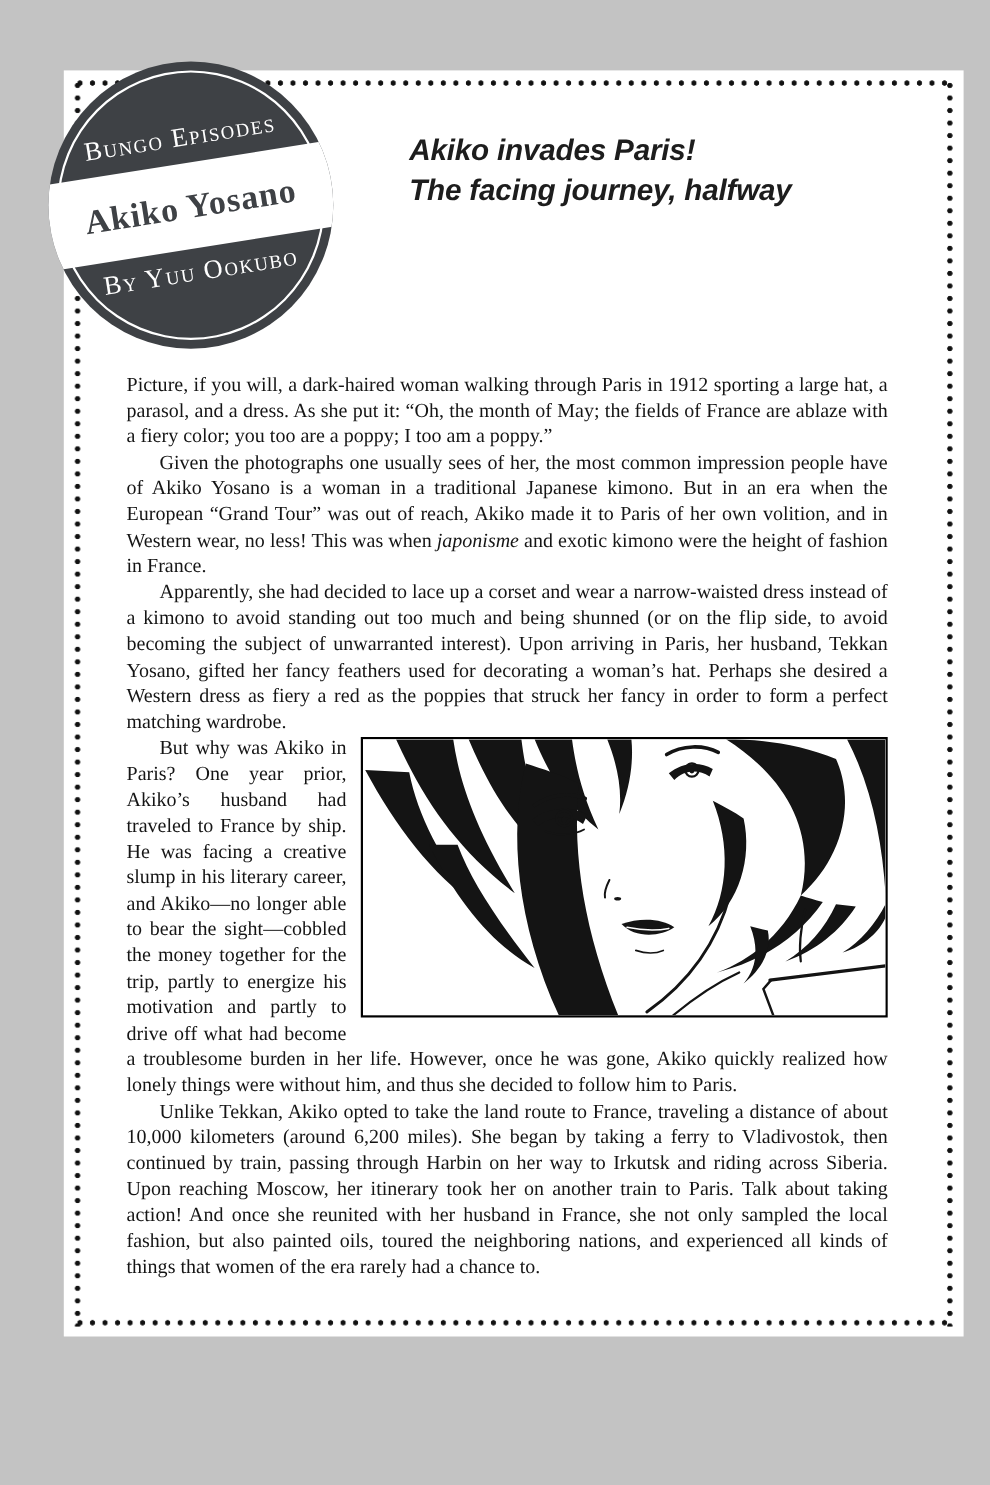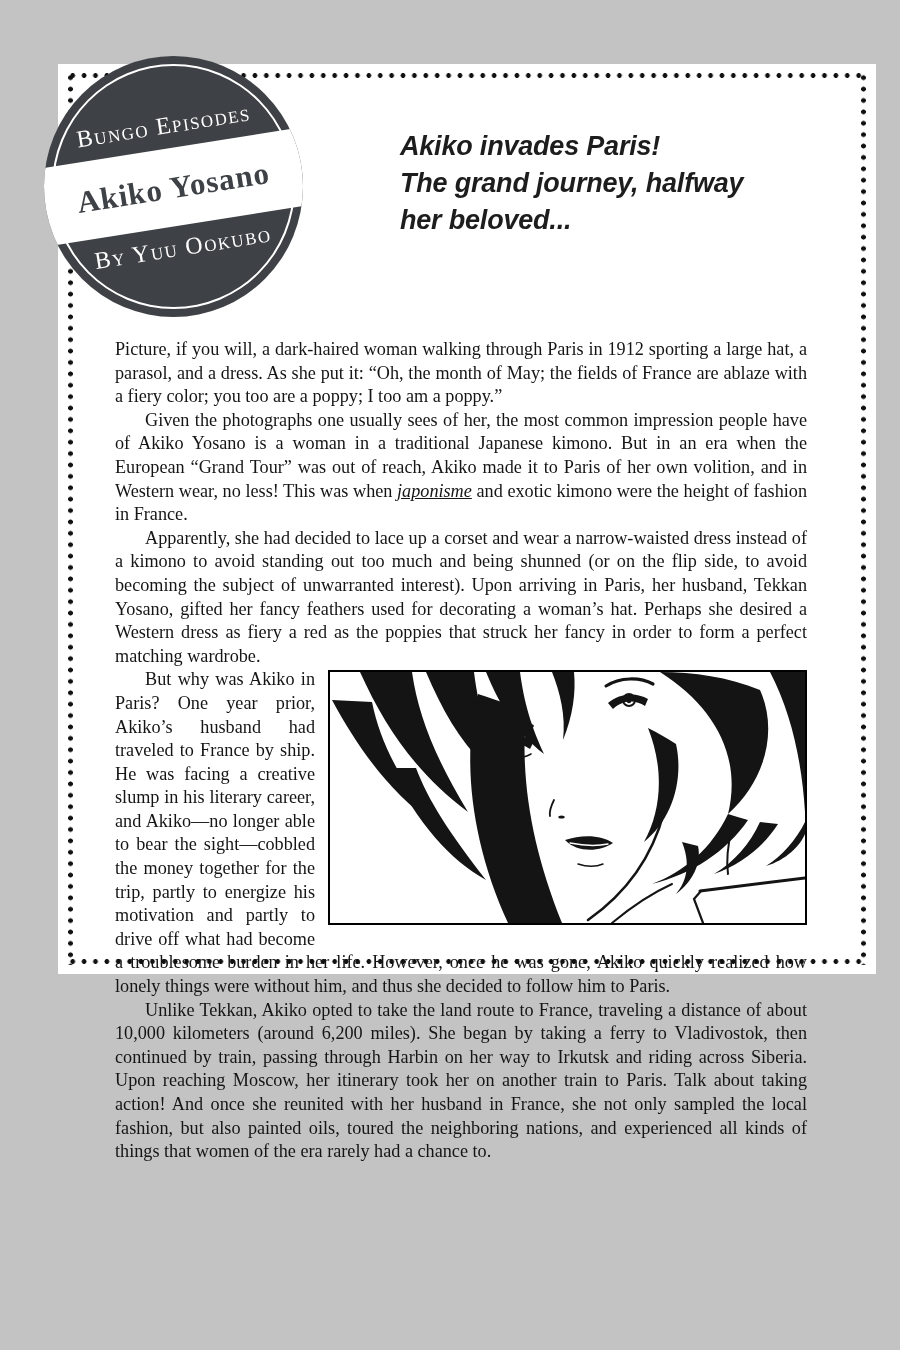--- a/index.html
+++ b/index.html
@@ -2,21 +2,21 @@
 <html><head>
 <meta charset="utf-8">
 <style>
   html,body { margin:0; padding:0; }
   .screen {
     position:relative; width:900px; height:1350px;
     background:#c3c3c3; overflow:hidden;
     font-family:"Liberation Serif", serif;
   }
   .page {
-    position:absolute; left:58px; top:64px; width:818px; height:910px;
+    position:absolute; left:58px; top:64px; width:818px; height:1151px;
     background:#ffffff;
   }
   
   .dots { position:absolute; }
   .dots-h {
     height:7px; left:9px; right:9px;
     background-image:radial-gradient(circle, #111 2.1px, transparent 2.7px);
     background-size:11.4px 7px; background-repeat:repeat-x;
   }
   .dots-v {
@@ -53,36 +53,36 @@
   .badge-character {
     color:#3e4145; font-weight:bold; font-size:31px; letter-spacing:1px;
   }
   .badge-author {
     color:#fff; font-variant:small-caps; font-size:24px; letter-spacing:1.5px;
     margin-top:9px;
   }
 
   
   .headline {
-    position:absolute; left:372px; top:128px; z-index:2;
+    position:absolute; left:372px; top:118px; z-index:2;
     font-family:"Liberation Sans", sans-serif;
     font-weight:bold; font-style:italic;
-    font-size:27px; line-height:37px; color:#1d1d1d; letter-spacing:-0.2px;margin-left:28px;
+    font-size:27px; line-height:37px; color:#1d1d1d; letter-spacing:-0.2px;
   }
   .headline div { white-space:nowrap; }
 
   
   .article {
     position:absolute; left:57px; top:274px; width:692px;
     font-size:18.2px; line-height:23.6px; color:#151515;
     text-align:justify;
   }
   .article p { margin:0; }
   .article p + p { text-indent:30px; }
-  .ital { font-style:italic;text-decoration:underline; }
+  .ital { font-style:italic; }
 
   .illus-frame {
     float:right; width:479px; height:255px;
     margin:2px 0 8px 13px;
     border:2.5px solid #000; box-sizing:border-box; background:#fff;
     overflow:hidden;
   }
   .illus-frame svg { display:block; width:100%; height:100%; }
 </style>
 </head>
@@ -148,22 +148,21 @@
           <path d="M371,219 L364,227 L373,251" stroke-width="2.2"></path>
         </g>
       </svg>
           </span><span>But why was Akiko in Paris? One year prior, Akiko’s husband had traveled to France by ship. He was facing a creative slump in his literary career, and Akiko—no longer able to bear the sight—cobbled the money together for the trip, partly to energize his motivation and partly to drive off what had become a troublesome burden in her life. However, once he was gone, Akiko quickly realized how lonely things were without him, and thus she decided to follow him to Paris.</span></p>
       <p>Unlike Tekkan, Akiko opted to take the land route to France, traveling a distance of about 10,000 kilometers (around 6,200 miles). She began by taking a ferry to Vladivostok, then continued by train, passing through Harbin on her way to Irkutsk and riding across Siberia. Upon reaching Moscow, her itinerary took her on another train to Paris. Talk about taking action! And once she reunited with her husband in France, she not only sampled the local fashion, but also painted oils, toured the neighboring nations, and experienced all kinds of things that women of the era rarely had a chance to.</p>
     </div>
   </div>
 
   <div class="headline">
     <div>Akiko invades Paris!</div>
-    <div>The grand journey, halfway</div>
-    <div>her beloved...</div>
+    <div>The facing journey, halfway</div>
   </div>
 
   <div class="badge">
     <div class="badge-rot">
       <div class="badge-series">Bungo Episodes</div>
       <div class="badge-band">
         <span class="badge-character">Akiko Yosano</span>
       </div>
       <div class="badge-author">By Yuu Ookubo</div>
     </div>

